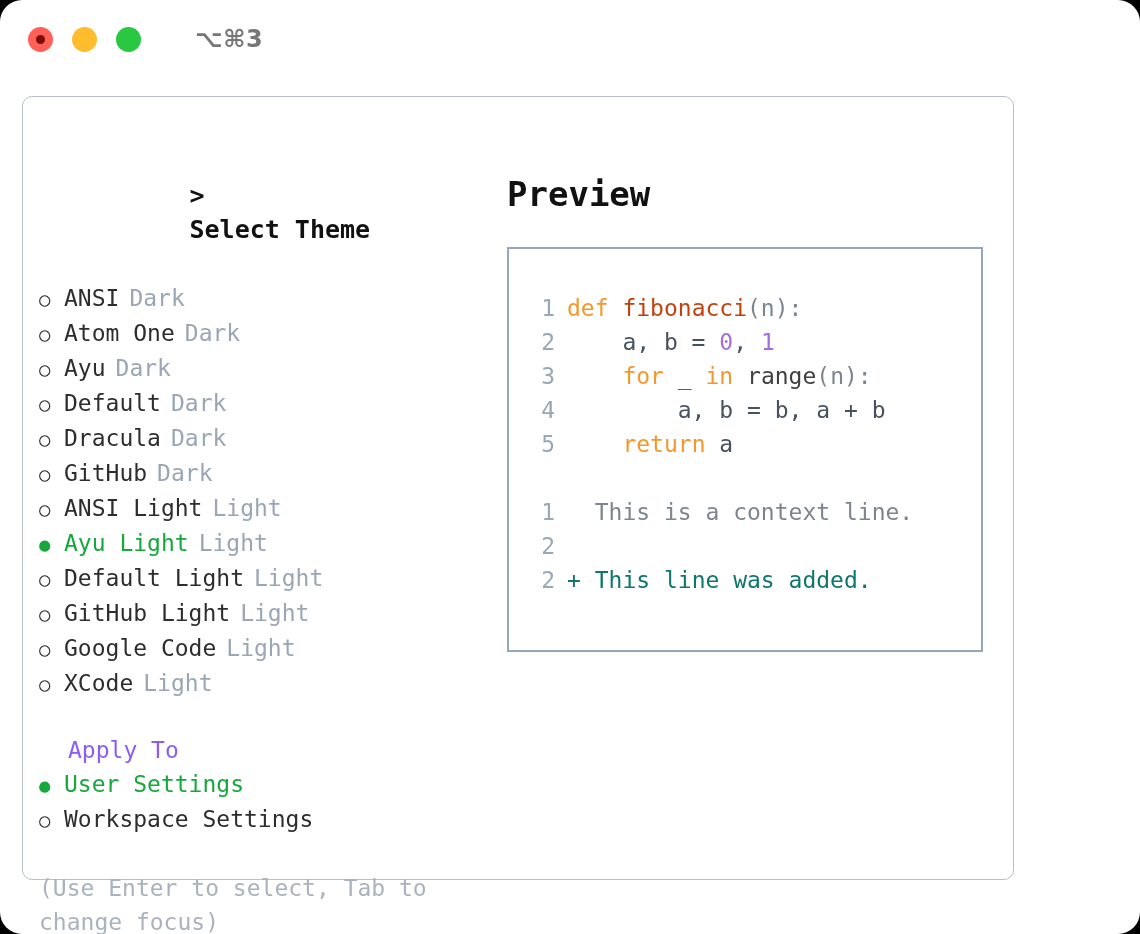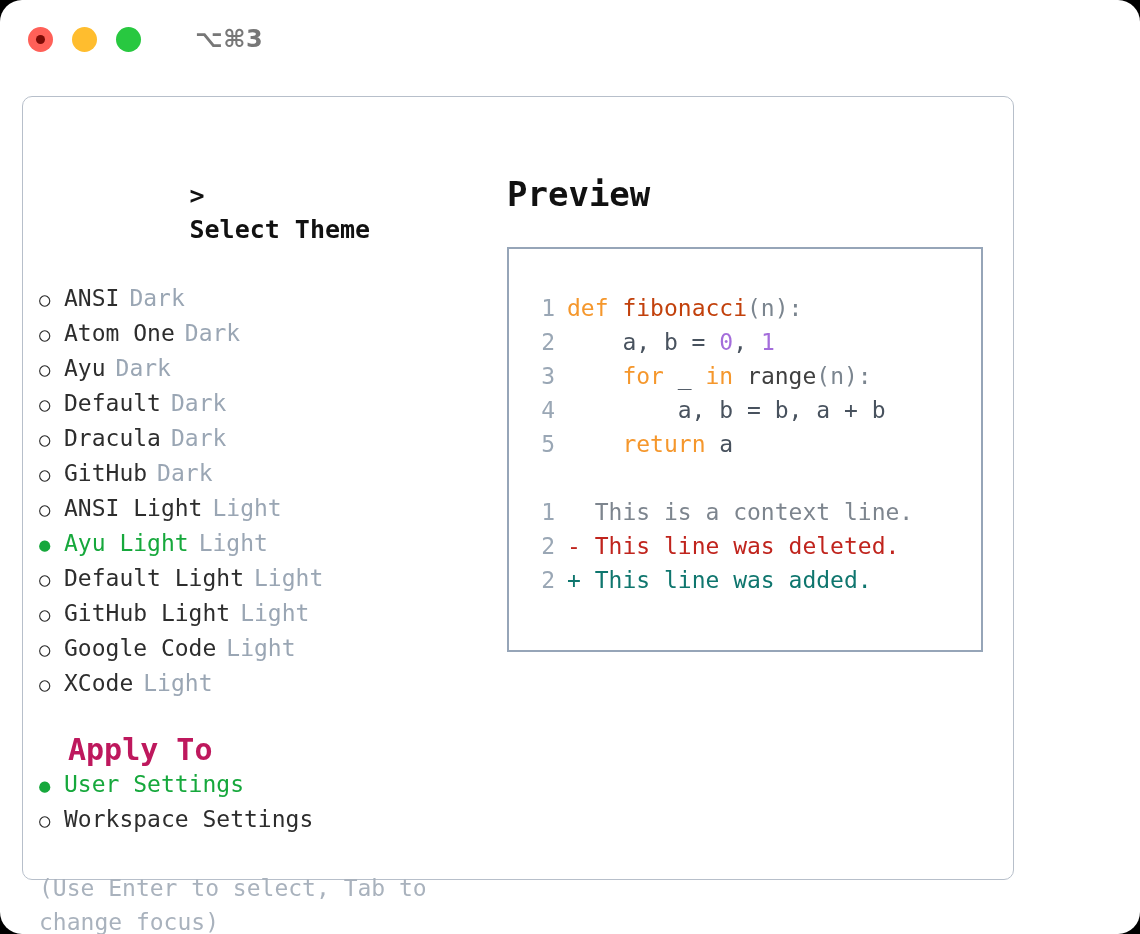--- a/index.html
+++ b/index.html
@@ -110,26 +110,25 @@
     line-height: 34px;
   }
   .opt.selected { color: #16a83c; }
   .opt.selected .marker { color: #16a83c; }
   .opt .tag {
     color: #9aa6b4;
     margin-left: 10px;
   }
 
   .group-label {
-    font-size: 30px;
-    line-height: 34px;
-    color: #be185d;
+    font-size: 23px;
+    line-height: 34px;
+    color: #8b5cf6;
     padding-left: 29px;
     white-space: pre;
-    font-weight: bold;
   }
   .spacer-lg { height: 32px; }
   .spacer-md { height: 34px; }
 
   .hint {
     font-size: 23px;
     line-height: 34px;
     color: #a9b2bd;
     width: 404px;
     white-space: normal;
@@ -245,21 +244,21 @@
           <div id="code-sample">
               <div class="code-line"><span class="ln">1</span><span class="code-text"><span class="tok-kw">def </span><span class="tok-fn">fibonacci</span><span class="tok-punc">(n):</span></span></div>
               <div class="code-line"><span class="ln">2</span><span class="code-text"><span class="tok-plain">    a, b = </span><span class="tok-num">0</span><span class="tok-plain">, </span><span class="tok-num">1</span></span></div>
               <div class="code-line"><span class="ln">3</span><span class="code-text"><span class="tok-plain">    </span><span class="tok-kw">for</span><span class="tok-plain"> _ </span><span class="tok-kw">in</span><span class="tok-plain"> </span><span class="tok-call">range</span><span class="tok-punc">(n):</span></span></div>
               <div class="code-line"><span class="ln">4</span><span class="code-text"><span class="tok-plain">        a, b = b, a + b</span></span></div>
               <div class="code-line"><span class="ln">5</span><span class="code-text"><span class="tok-plain">    </span><span class="tok-kw">return</span><span class="tok-plain"> a</span></span></div>
             </div>
           <div class="diff-gap"></div>
           <div id="diff-sample">
               <div class="code-line"><span class="ln">1</span><span class="diff-ctx"><span> </span><span> This is a context line.</span></span></div>
-              <div class="code-line"><span class="ln">2</span><span class="diff-del"><span>-</span><span> This line was deleted.</span></span></div>
+              <div class="code-line"><span class="ln">2</span></div>
               <div class="code-line"><span class="ln">2</span><span class="diff-add"><span>+</span><span> This line was added.</span></span></div>
             </div>
         </div>
 
       </div>
 
     </div>
   </div>
 
 </div>

